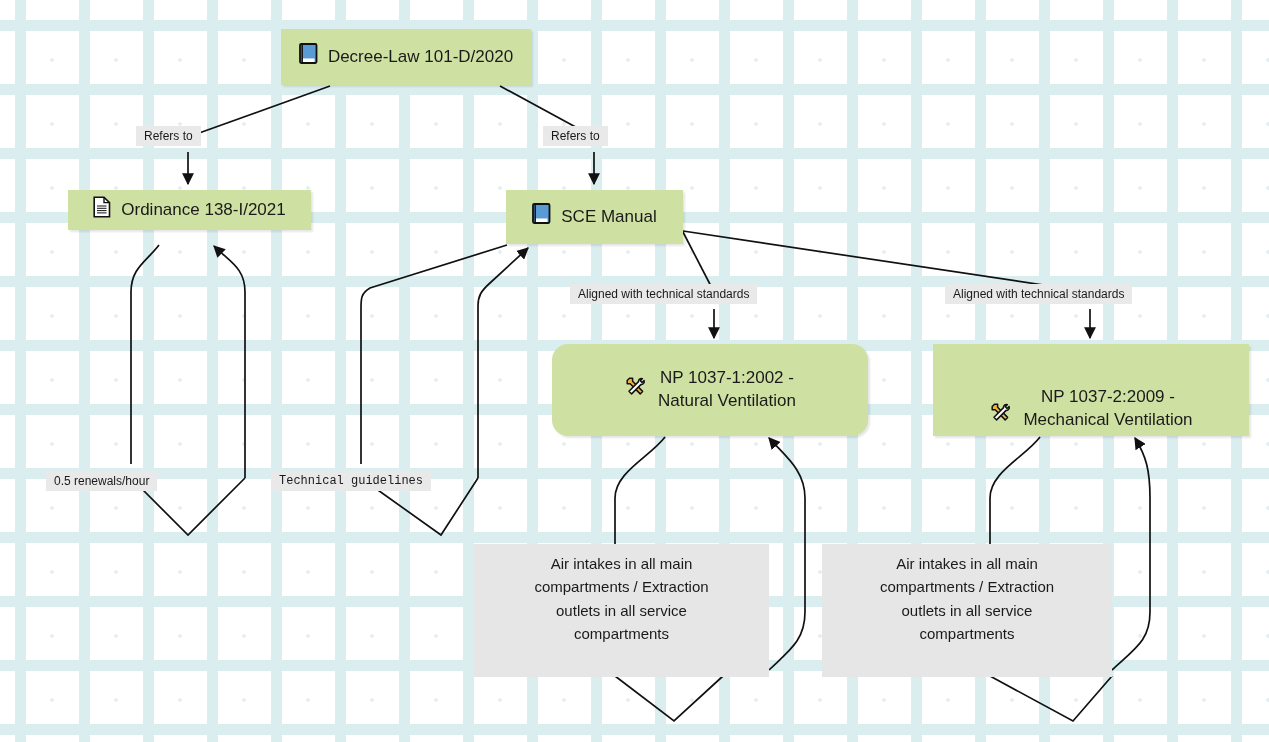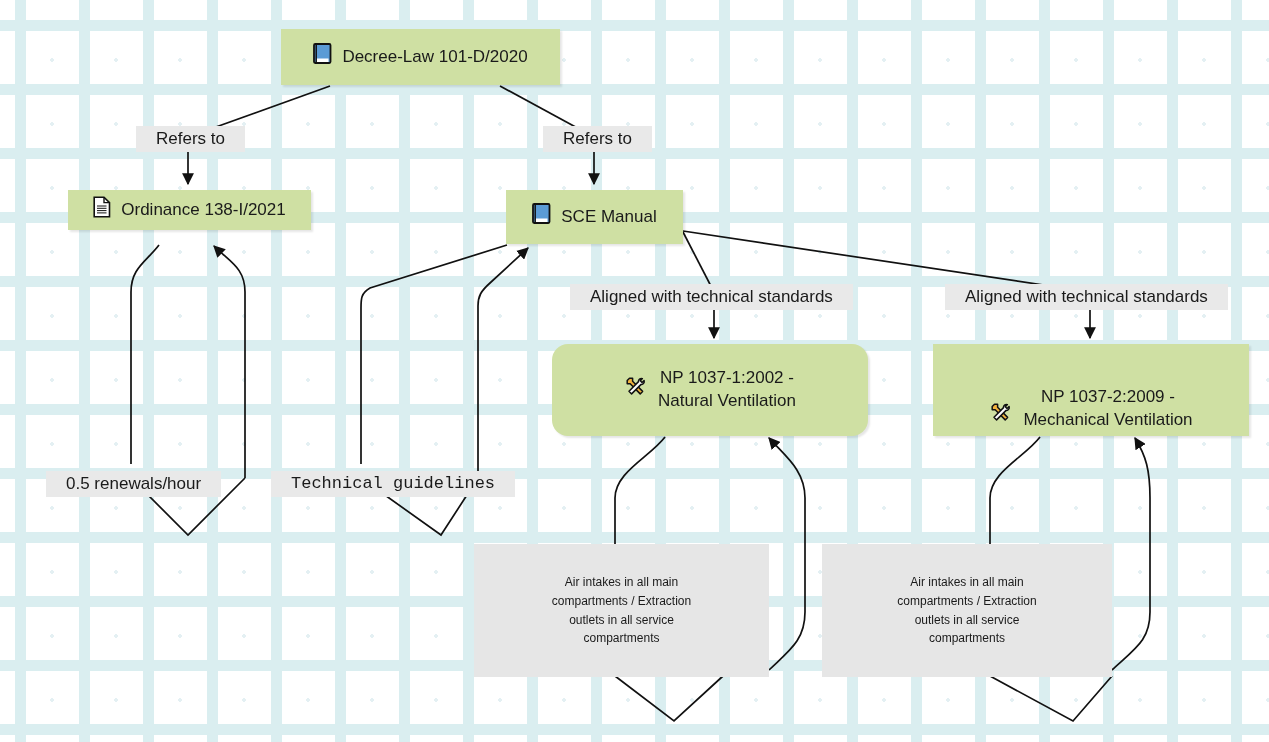--- a/index.html
+++ b/index.html
@@ -43,35 +43,35 @@
     text-align: center;
     padding: 4px 8px;
     box-shadow: 2px 2px 2px rgba(0,0,0,0.10);
   }
   .node .lbl { white-space: pre-line; }
   .icon { flex: 0 0 auto; display: inline-block; }
   .edge-label {
     position: absolute;
     background: #e9e9e9;
     color: #1a1a1a;
-    font-size: 17px;
+    font-size: 12px;
     line-height: 1.2;
-    padding: 3px 20px;
+    padding: 3px 8px;
     white-space: nowrap;
     box-sizing: border-box;
   }
   .comment {
     position: absolute;
     background: #e6e6e6;
     color: #1a1a1a;
-    font-size: 12px;
+    font-size: 15px;
     line-height: 1.55;
     text-align: center;
     display: flex;
-    align-items: center;
+    align-items: flex-start;
     justify-content: center;
     padding: 8px 14px;
     box-sizing: border-box;
   }
   .comment .ctext { white-space: pre-line; }
 </style>
 </head>
 <body>
 
 <div id="canvas">
@@ -109,21 +109,21 @@
       <path d="M 665 437 C 650 457 615 472 615 498 L 615 548"></path>
       <path d="M 615 676 L 674 721 L 723 676"></path>
       <path d="M 769 670 C 790 650 805 640 805 612 L 805 498 C 805 470 785 456 769 438" marker-end="url(#arrow)"></path>
 
       <path d="M 1040 437 C 1025 457 990 472 990 498 L 990 548"></path>
       <path d="M 990 676 L 1073 721 L 1112 676"></path>
       <path d="M 1112 670 C 1136 648 1150 640 1150 612 L 1150 498 C 1150 470 1146 456 1135 438" marker-end="url(#arrow)"></path>
     </g>
   </svg>
 
-  <div class="node" style="left:281px; top:29px; width:279px; height:56px;">
+  <div class="node" style="left:281px; top:29px; width:250px; height:56px;">
     <span class="icon">
       <svg width="19" height="21" viewBox="0 0 19 21" xmlns="http://www.w3.org/2000/svg">
         <rect x="1" y="1" width="16.5" height="19" rx="1.2" fill="#5b9bd5" stroke="#111111" stroke-width="1.8"></rect>
         <rect x="3" y="15.5" width="12.5" height="3.5" fill="#ffffff"></rect>
         <line x1="3.2" y1="1.5" x2="3.2" y2="19.5" stroke="#111111" stroke-width="1.5"></line>
       </svg>
     </span>
     <span class="lbl">Decree-Law 101-D/2020</span>
   </div>
 

